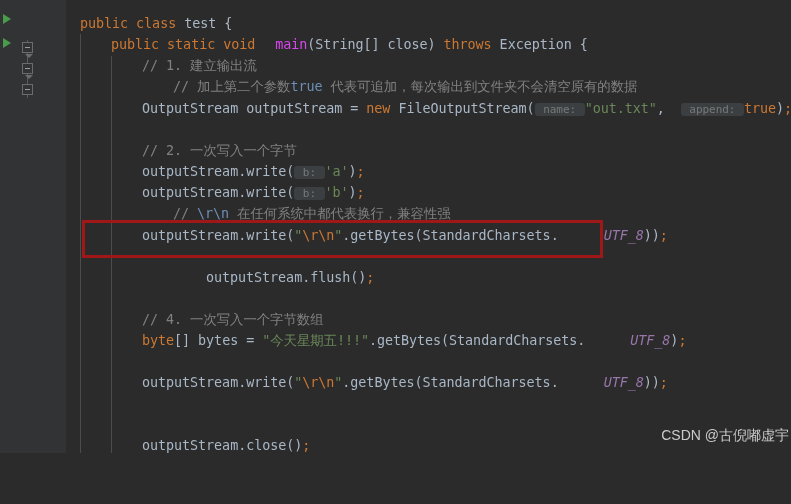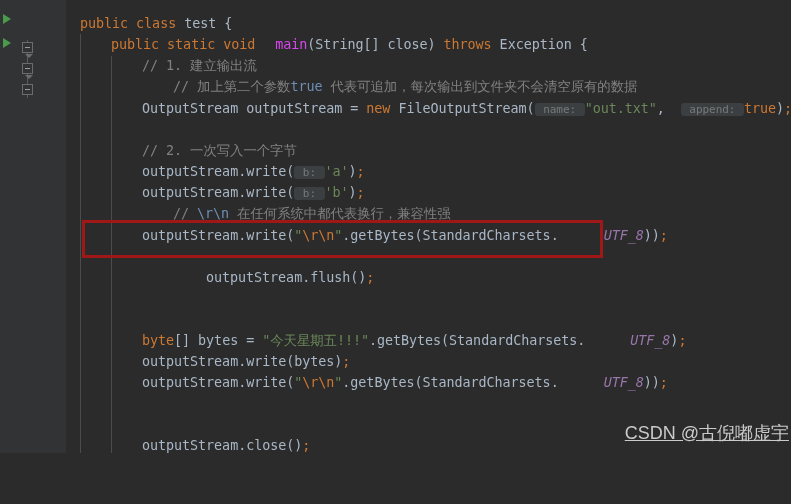--- a/index.html
+++ b/index.html
@@ -150,25 +150,24 @@
     pointer-events: none;
   }
 
   
   .watermark {
     position: absolute;
     right: 24px;
     bottom: 8px;
     color: #d8d8d8;
     font-family: "Liberation Sans", sans-serif;
-    font-size: 18px;
+    font-size: 14px;
     opacity: 0.92;
     z-index: 6;
     white-space: pre;
-    text-decoration: underline;
   }
 </style>
 </head>
 <body>
 
 <div id="editor">
 
   <div class="row-highlights">
     <div class="row-hl" style="top:182px;height:21px;left:66px;"></div>
     <div class="row-hl" style="top:224px;height:23px;left:66px;"></div>
@@ -199,22 +198,22 @@
         <div class="line" style="top: 35px; left: 45px;"><span class="kw">public</span><span class="plain"> </span><span class="kw">static</span><span class="plain"> </span><span class="kw">void</span><span class="plain"> </span><span class="method">main</span><span class="plain">(String[] close) </span><span class="kw">throws</span><span class="plain"> Exception {</span></div>
         <div class="line" style="top: 56px; left: 76px;"><span class="cmt">// 1. 建立输出流</span></div>
         <div class="line" style="top: 77px; left: 107px;"><span class="cmt">// 加上第二个参数</span><span class="cmt-kw">true</span><span class="cmt"> 代表可追加，每次输出到文件夹不会清空原有的数据</span></div>
         <div class="line" style="top: 99px; left: 76px;"><span class="plain">OutputStream outputStream = </span><span class="kw">new</span><span class="plain"> FileOutputStream(</span><span class="hint"> name: </span><span class="str">"out.txt"</span><span class="plain">,  </span><span class="hint"> append: </span><span class="kw">true</span><span class="plain">)</span><span class="semi">;</span></div>
         <div class="line" style="top: 141px; left: 76px;"><span class="cmt">// 2. 一次写入一个字节</span></div>
         <div class="line" style="top: 162px; left: 76px;"><span class="plain">outputStream.write(</span><span class="hint"> b: </span><span class="str">'a'</span><span class="plain">)</span><span class="semi">;</span></div>
         <div class="line" style="top: 204px; left: 107px;"><span class="cmt">// </span><span class="cmt-kw">\r\n</span><span class="cmt"> 在任何系统中都代表换行，兼容性强</span></div>
         <div class="line" style="top: 183px; left: 76px;"><span class="plain">outputStream.write(</span><span class="hint"> b: </span><span class="str">'b'</span><span class="plain">)</span><span class="semi">;</span></div>
         <div class="line" style="top: 226px; left: 76px;"><span class="plain">outputStream.write(</span><span class="str">"</span><span class="esc">\r\n</span><span class="str">"</span><span class="plain">.getBytes(StandardCharsets.</span><span class="stat">UTF_8</span><span class="plain">))</span><span class="semi">;</span></div>
         <div class="line" style="top: 268px; left: 92px; margin-left: 48px;"><span class="plain">outputStream.flush()</span><span class="semi">;</span></div>
+        <div class="line" style="top: 310px; left: 76px;"><span class="cmt">// 4. 一次写入一个字节数组</span></div>
         <div class="line" style="top: 331px; left: 76px;"><span class="kw">byte</span><span class="plain">[] bytes = </span><span class="str">"今天星期五!!!"</span><span class="plain">.getBytes(StandardCharsets.</span><span class="stat">UTF_8</span><span class="plain">)</span><span class="semi">;</span></div>
-        <div class="line" style="top: 352px; left: 76px;"><span class="plain">outputStream.write(bytes)</span><span class="semi">;</span></div>
         <div class="line" style="top: 373px; left: 76px;"><span class="plain">outputStream.write(</span><span class="str">"</span><span class="esc">\r\n</span><span class="str">"</span><span class="plain">.getBytes(StandardCharsets.</span><span class="stat">UTF_8</span><span class="plain">))</span><span class="semi">;</span></div>
         <div class="line" style="top: 436px; left: 76px;"><span class="plain">outputStream.close()</span><span class="semi">;</span></div>
       </div>
   </div>
 
   <div class="red-box" style="left:82px;top:220px;width:521px;height:38px;"></div>
 
   <div class="watermark">CSDN @古倪嘟虚宇</div>
 
 </div>

